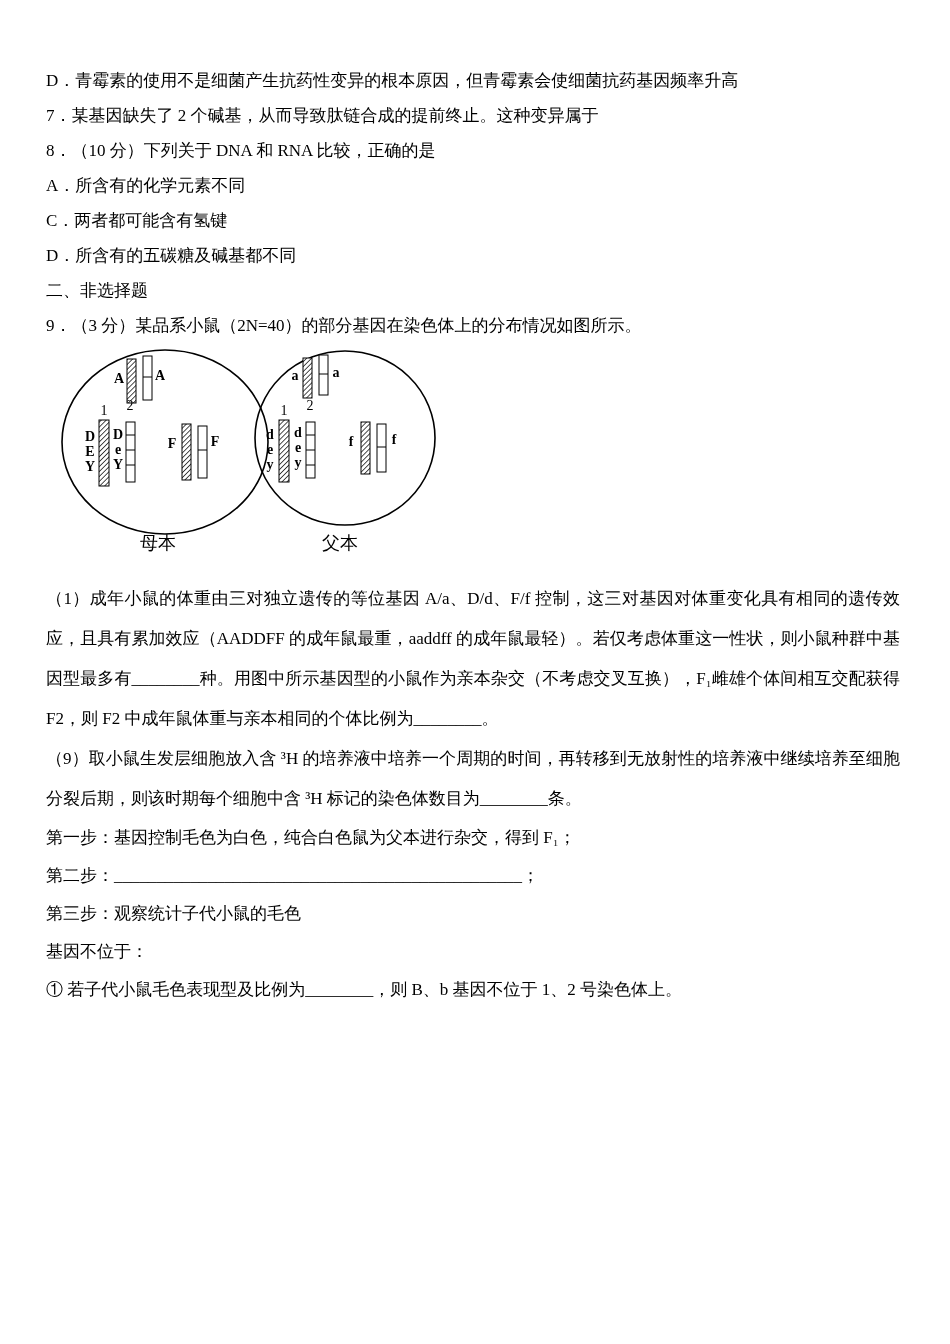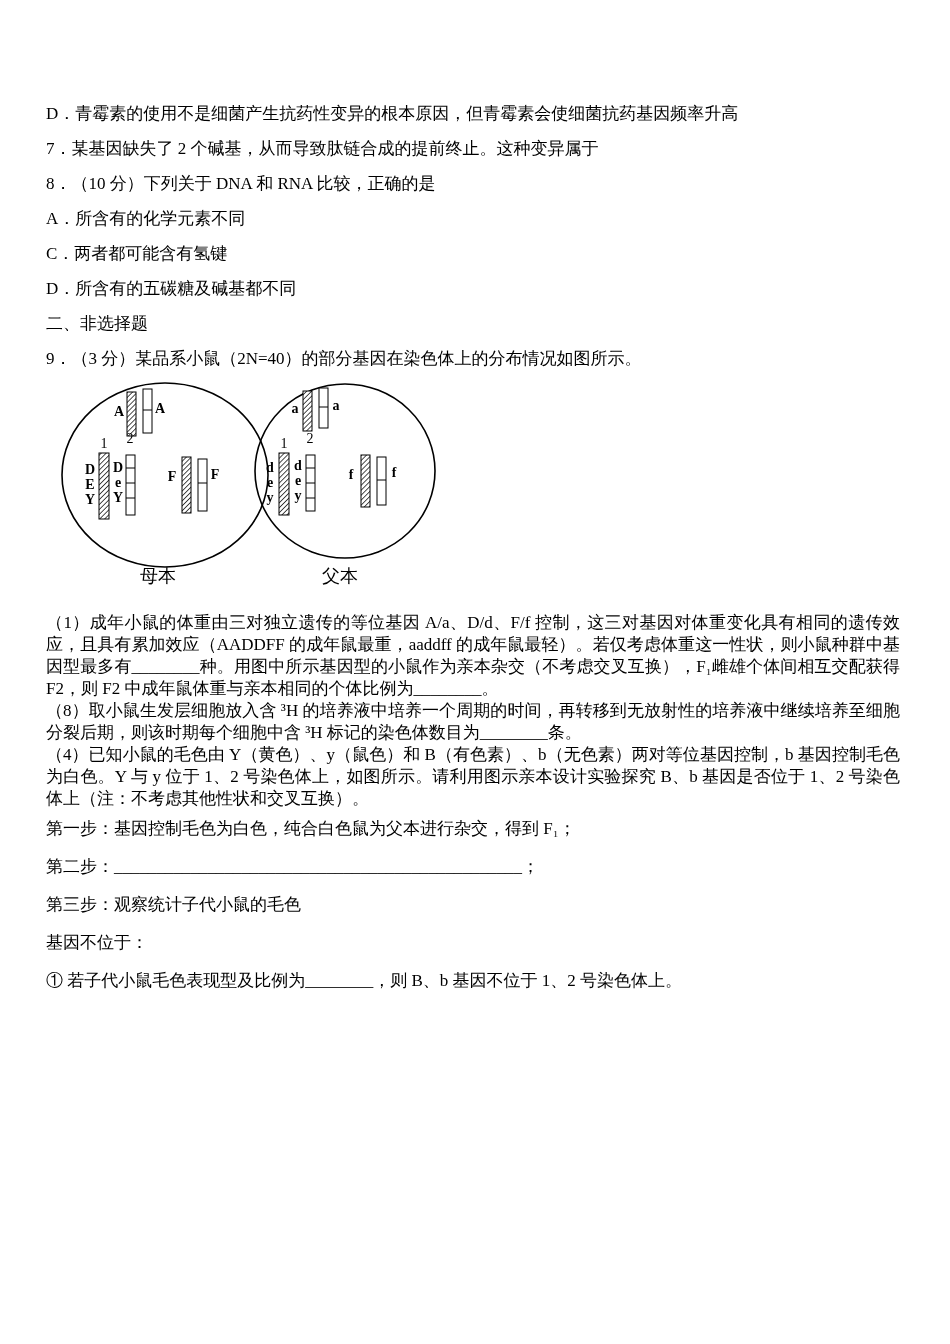--- a/index.html
+++ b/index.html
@@ -4,32 +4,32 @@
 <style>
   html, body { margin: 0; padding: 0; background: #ffffff; }
   .page {
     width: 950px;
     height: 1344px;
     background: #ffffff;
     color: #000000;
     font-family: "Liberation Serif", serif;
     font-size: 17px;
     box-sizing: border-box;
-    padding: 96px 50px 0 46px;
+    padding: 63px 50px 0 46px;
     overflow: hidden;
     position: relative;
   }
   .line {
     white-space: pre-wrap;
     line-height: 35px;
     text-align: left;
   }
   .para {
     white-space: pre-wrap;
-    line-height: 22px;
+    line-height: 40px;
     text-align: justify;
   }
   .stepline {
     white-space: pre-wrap;
     line-height: 38px;
   }
   .diagram-wrap {
     margin: 4px 0 10px 4px;
     width: 450px;
     height: 222px;
@@ -122,21 +122,20 @@
         <rect x="327" y="77" width="9" height="48" fill="#fff" stroke="#000" stroke-width="1"></rect>
         <line x1="327" y1="100" x2="336" y2="100" stroke="#000" stroke-width="1"></line>
         <text x="344" y="97" class="gene-label" text-anchor="middle">f</text>
 
         <text x="290" y="202" class="cell-label" text-anchor="middle">父本</text>
       </g>
     </svg>
   </div>
 
   <div class="para">（1）成年小鼠的体重由三对独立遗传的等位基因 A/a、D/d、F/f 控制，这三对基因对体重变化具有相同的遗传效应，且具有累加效应（AADDFF 的成年鼠最重，aaddff 的成年鼠最轻）。若仅考虑体重这一性状，则小鼠种群中基因型最多有________种。用图中所示基因型的小鼠作为亲本杂交（不考虑交叉互换），F₁雌雄个体间相互交配获得 F2，则 F2 中成年鼠体重与亲本相同的个体比例为________。</div>
-  <div class="para">（8）取小鼠生发层细胞放入含 ³H 的培养液中培养一个周期的时间，再转移到无放射性的培养液中继续培养至细胞分裂后期，则该时期每个细胞中含 ³H 标记的染色体数目为________条。</div>
-  <div class="para">（4）已知小鼠的毛色由 Y（黄色）、y（鼠色）和 B（有色素）、b（无色素）两对等位基因控制，b 基因控制毛色为白色。Y 与 y 位于 1、2 号染色体上，如图所示。请利用图示亲本设计实验探究 B、b 基因是否位于 1、2 号染色体上（注：不考虑其他性状和交叉互换）。</div>
+  <div class="para">（9）取小鼠生发层细胞放入含 ³H 的培养液中培养一个周期的时间，再转移到无放射性的培养液中继续培养至细胞分裂后期，则该时期每个细胞中含 ³H 标记的染色体数目为________条。</div>
   <div class="stepline">第一步：基因控制毛色为白色，纯合白色鼠为父本进行杂交，得到 F₁；</div>
   <div class="stepline">第二步：________________________________________________；</div>
   <div class="stepline">第三步：观察统计子代小鼠的毛色</div>
   <div class="stepline">基因不位于：</div>
   <div class="stepline">① 若子代小鼠毛色表现型及比例为________，则 B、b 基因不位于 1、2 号染色体上。</div>
 
 </div>
 
 </body></html>

